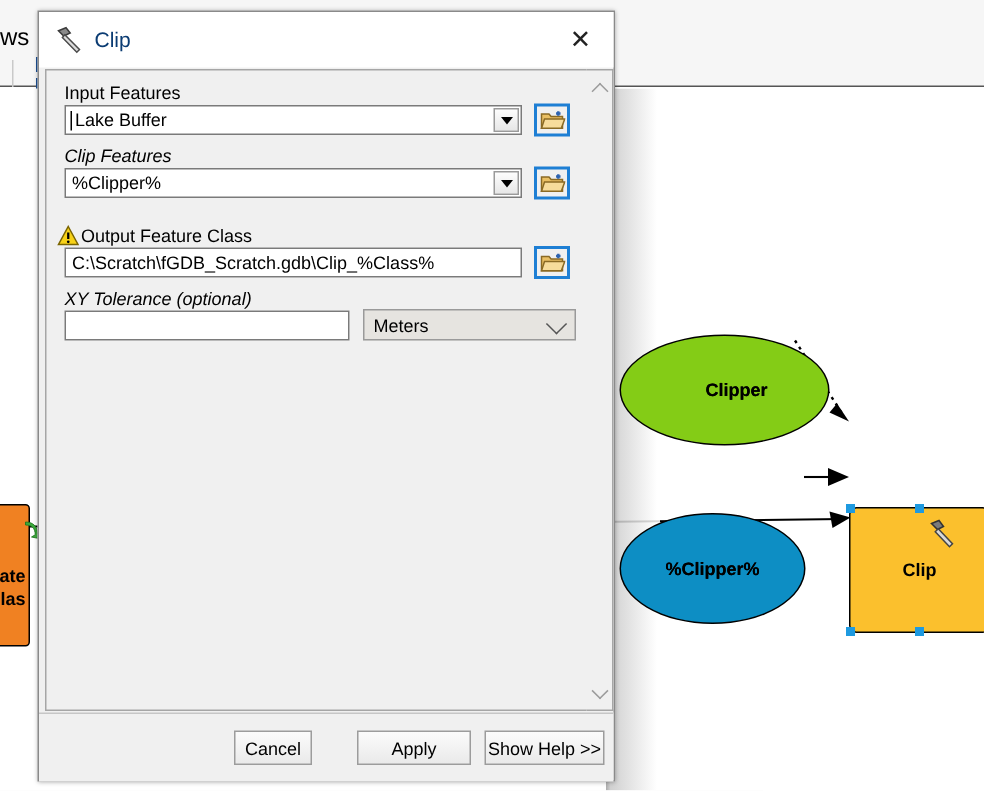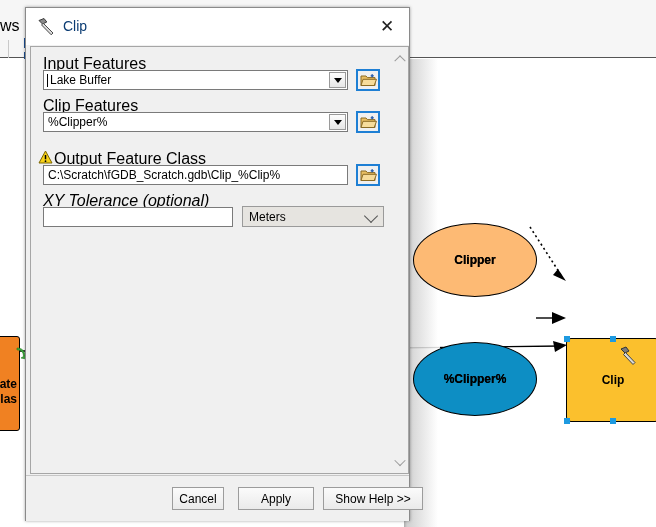--- a/index.html
+++ b/index.html
@@ -59,21 +59,21 @@
     width: 0; height: 0; color: #43a047; font-size: 16px; line-height: 16px;
   }
 
   
   .ellipse {
     position: absolute; border: 1px solid #000; border-radius: 50%;
     display: flex; align-items: center; justify-content: center;
     font-size: 12px; font-weight: bold; color: #000;
     text-shadow: 0 0 0 #000;
   }
-  #elem-clipper { left: 413px; top: 164px; width: 122px; height: 72px; background: #fdba74; }
+  #elem-clipper { left: 413px; top: 164px; width: 122px; height: 72px; background: #84cc16; padding-left: 16px; }
   #elem-clipper-var { left: 413px; top: 283px; width: 122px; height: 72px; background: #0d8ec4; }
 
   
   #elem-clip {
     position: absolute; left: 566px; top: 279px; width: 92px; height: 82px;
     background: #fbc02d; border: 1px solid #000; border-radius: 5px;
     display: flex; align-items: center; justify-content: center;
     font-size: 12px; font-weight: bold; color: #000;
   }
   .handle {
@@ -109,21 +109,21 @@
     border: 1px solid #a6a6a6; border-right: none;
     box-sizing: border-box;
   }
   .dlg-footer {
     position: absolute; left: 0; top: 467px; width: 383px; height: 45px;
     background: #f0f0f0; border-top: 1px solid #c6c6c6;
   }
 
   
   .field-label {
-    position: absolute; font-size: 16px; color: #000; white-space: nowrap;
+    position: absolute; font-size: 12px; color: #000; white-space: nowrap;
   }
   .combo {
     position: absolute; height: 20px; background: #fff;
     border: 1px solid #7a7a7a; box-sizing: border-box;
   }
   .combo .val {
     position: absolute; left: 4px; top: 2px; right: 22px;
     font-size: 12px; color: #000; white-space: nowrap; overflow: hidden;
   }
   .combo .caretbtn {
@@ -286,21 +286,21 @@
           </span>
       </div>
       <div class="browse" style="left:325px; top:22px;">
         <svg width="17" height="15" viewBox="0 0 17 15">
           <path d="M1 3 L6 3 L7.4 4.6 L15 4.6 L15 12.5 L1 12.5 Z" fill="#e9bf63" stroke="#8a6a24" stroke-width="1"></path>
           <path d="M3 6.3 L16.5 6.3 L14.2 12.5 L1 12.5 Z" fill="#f7dc9b" stroke="#8a6a24" stroke-width="1"></path>
           <path d="M12.2 1.2 L12.2 4.2 M10.7 2.7 L13.7 2.7" stroke="#2e63b0" stroke-width="1.6"></path>
         </svg>
       </div>
 
-      <div class="field-label" style="left:12px; top:50px;">Clip Features</div>
+      <div class="field-label" style="left:12px; top:50px;font-style:italic;">Clip Features</div>
       <div class="combo" style="left:12px; top:65px; width:305px;">
         <span class="val">%Clipper%</span>
         <span class="caretbtn">
             <i class="caret-tri"></i>
           </span>
       </div>
       <div class="browse" style="left:325px; top:64px;">
         <svg width="17" height="15" viewBox="0 0 17 15">
           <path d="M1 3 L6 3 L7.4 4.6 L15 4.6 L15 12.5 L1 12.5 Z" fill="#e9bf63" stroke="#8a6a24" stroke-width="1"></path>
           <path d="M3 6.3 L16.5 6.3 L14.2 12.5 L1 12.5 Z" fill="#f7dc9b" stroke="#8a6a24" stroke-width="1"></path>
@@ -310,21 +310,21 @@
 
       <span class="warn-ico" style="top:103px;">
         <svg width="15" height="14" viewBox="0 0 15 14">
           <path d="M7.5 1 L14 13 L1 13 Z" fill="#f7d117" stroke="#7a6400" stroke-width="1"></path>
           <path d="M7.5 5 L7.5 9.3" stroke="#000" stroke-width="1.5"></path>
           <circle cx="7.5" cy="11.2" r="0.9" fill="#000"></circle>
         </svg>
       </span>
       <div class="field-label" style="left:23px; top:103px;">Output Feature Class</div>
       <div class="textbox" style="left:12px; top:118px; width:305px;">
-        <span class="val" title="C:\Scratch\fGDB_Scratch.gdb\Clip_%Name%">C:\Scratch\fGDB_Scratch.gdb\Clip_%Clip%</span>
+        <span class="val" title="C:\Scratch\fGDB_Scratch.gdb\Clip_%Name%">C:\Scratch\fGDB_Scratch.gdb\Clip_%Class%</span>
       </div>
       <div class="browse" style="left:325px; top:117px;">
         <svg width="17" height="15" viewBox="0 0 17 15">
           <path d="M1 3 L6 3 L7.4 4.6 L15 4.6 L15 12.5 L1 12.5 Z" fill="#e9bf63" stroke="#8a6a24" stroke-width="1"></path>
           <path d="M3 6.3 L16.5 6.3 L14.2 12.5 L1 12.5 Z" fill="#f7dc9b" stroke="#8a6a24" stroke-width="1"></path>
           <path d="M12.2 1.2 L12.2 4.2 M10.7 2.7 L13.7 2.7" stroke="#2e63b0" stroke-width="1.6"></path>
         </svg>
       </div>
 
       <div class="field-label" style="left:12px; top:145px;font-style:italic;">XY Tolerance (optional)</div>
@@ -341,19 +341,19 @@
     <div class="scrollbar">
       <div class="sb-arrow sb-up">
           <i class="sb-chev"></i>
         </div>
       <div class="sb-arrow sb-down">
           <i class="sb-chev"></i>
         </div>
     </div>
 
     <div class="dlg-footer">
-      <div class="btn" style="left:146px; width:52px;">Cancel</div>
+      <div class="btn" style="left:130px; width:52px;">Cancel</div>
       <div class="btn" style="left:212px; width:76px;">Apply</div>
-      <div class="btn" style="left:297px; width:100px;">Show Help &gt;&gt;</div>
+      <div class="btn" style="left:297px; width:80px;">Show Help &gt;&gt;</div>
     </div>
 
   </div>
 </div>
 
 </body></html>

